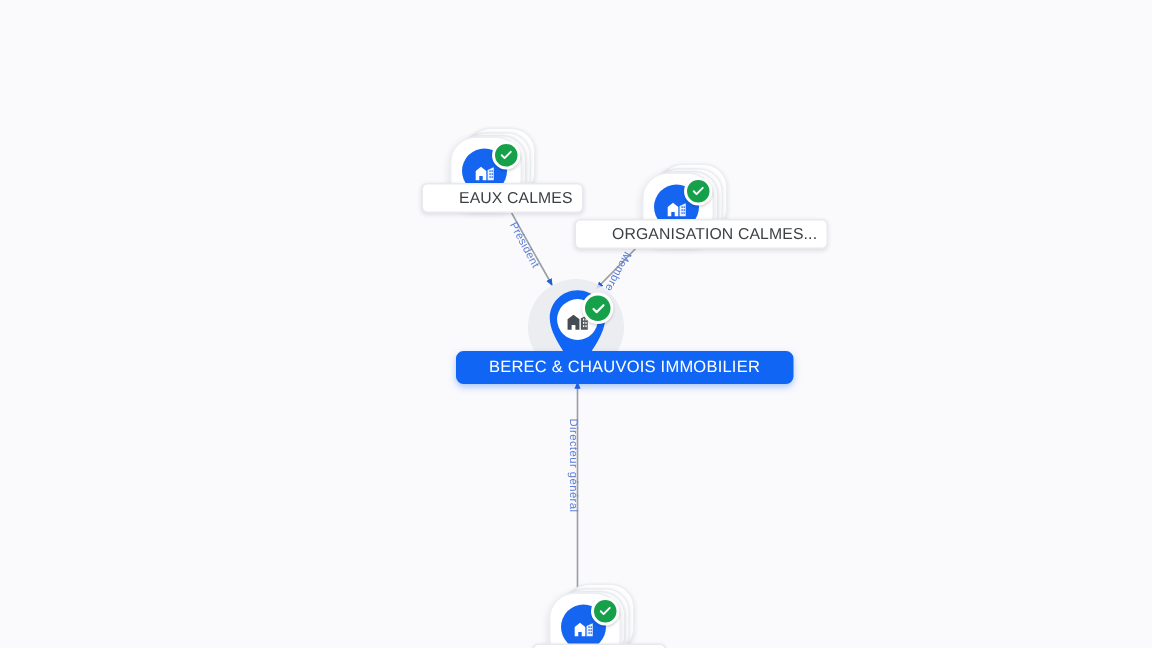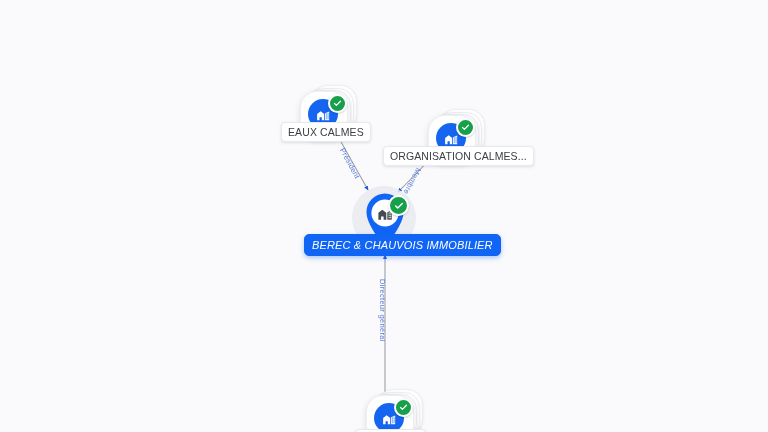--- a/index.html
+++ b/index.html
@@ -87,34 +87,33 @@
   
   .node-label {
     position: absolute;
     white-space: nowrap;
     background: #ffffff;
     border: 1px solid #e7e9ee;
     border-radius: 4px;
     color: #3c4043;
     font-size: 10.5px;
     letter-spacing: .1px;
-    padding: 3px 6px 3px 6px;
+    padding: 3px 6px 3px 24px;
     box-shadow: 0 1px 3px rgba(30,40,70,.13);
     line-height: 12px;
   }
   .node-label.primary {
     background: #1165f5;
     border-color: #1165f5;
     color: #ffffff;
     font-size: 11px;
     border-radius: 5px;
-    padding: 4px 7px;
+    padding: 4px 21px;
     box-shadow: 0 2px 5px rgba(17,101,245,.35);
     letter-spacing: .15px;
-    font-style: italic;
   }
 
   
   .pin-node {
     position: absolute;
   }
   .pin-halo {
     position: absolute;
     width: 64px;
     height: 64px;

